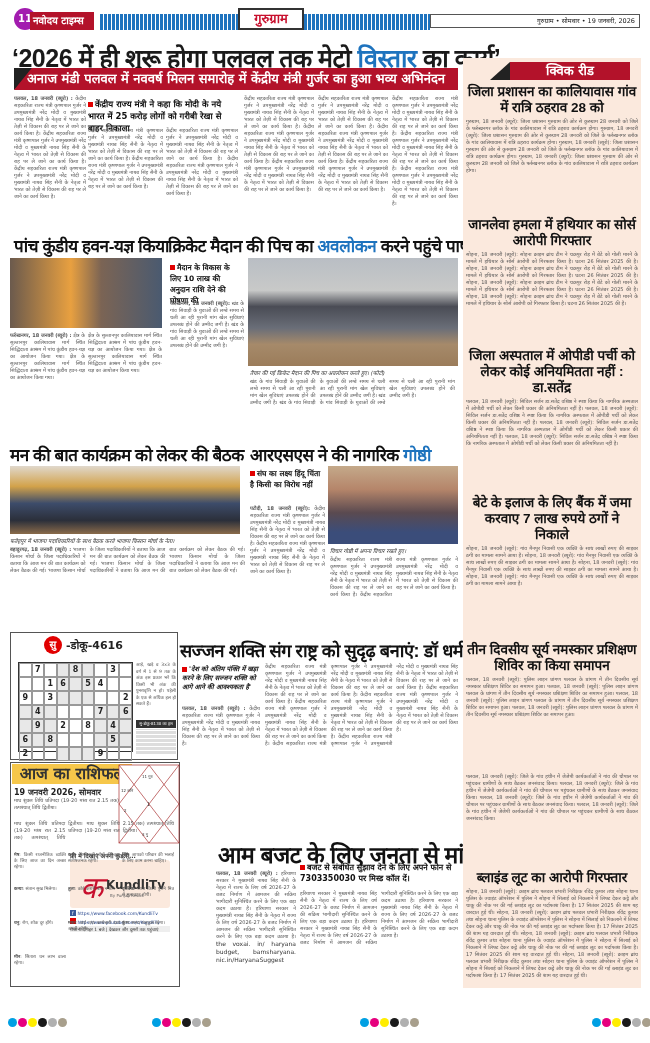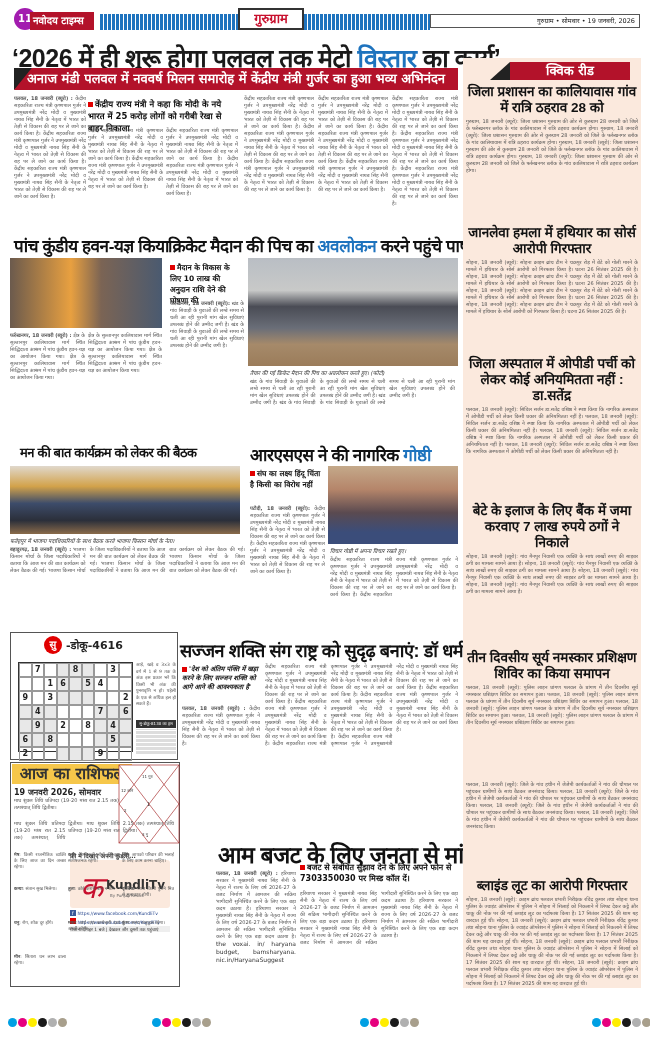--- a/index.html
+++ b/index.html
@@ -59,21 +59,21 @@
 <div class="abs col" style="left:10px;top:332px;width:75px;height:98px"><b>फर्रुखनगर, 18 जनवरी (ब्यूरो) :</b> <span>क्षेत्र के सुल्तानपुर कालियावास मार्ग स्थित सिद्धिदाता आश्रम में पांच कुंडीय हवन-यज्ञ का आयोजन किया गया।</span> <span>क्षेत्र के सुल्तानपुर कालियावास मार्ग स्थित सिद्धिदाता आश्रम में पांच कुंडीय हवन-यज्ञ का आयोजन किया गया।</span></div>
 <div class="abs col" style="left:88px;top:332px;width:74px;height:98px"><span>क्षेत्र के सुल्तानपुर कालियावास मार्ग स्थित सिद्धिदाता आश्रम में पांच कुंडीय हवन-यज्ञ का आयोजन किया गया।</span> <span>क्षेत्र के सुल्तानपुर कालियावास मार्ग स्थित सिद्धिदाता आश्रम में पांच कुंडीय हवन-यज्ञ का आयोजन किया गया।</span></div>
 
 <div class="abs h2" style="left:168px;top:234px;font-size:17px"><span>क्रिकेट मैदान की पिच का </span><span class="hl">अवलोकन</span><span> करने पहुंचे पार्षद</span></div>
 <div class="abs subhead" style="left:170px;top:262px;width:72px;font-size:7.5px;line-height:11px"><span class="redsq"></span><span>मैदान के विकास के लिए 10 लाख की अनुदान राशि देने की घोषणा की</span></div>
 <div class="abs col" style="left:170px;top:300px;width:74px;height:130px"><b>फर्रुखनगर, 18 जनवरी (ब्यूरो):</b> <span>खंड के गांव सिवाड़ी के युवाओं की लम्बे समय से चली आ रही पुरानी मांग खेल सुविधाएं उपलब्ध होने की उम्मीद जगी है।</span> <span>खंड के गांव सिवाड़ी के युवाओं की लम्बे समय से चली आ रही पुरानी मांग खेल सुविधाएं उपलब्ध होने की उम्मीद जगी है।</span></div>
 <div class="abs photo" style="left:248px;top:258px;width:210px;height:108px;background:linear-gradient(180deg,#b9bec4 0%,#c8c9c8 30%,#4a4c55 45%,#6a6e78 65%,#a68a6a 80%,#9b7c5a)"></div>
 <div class="abs caption" style="left:250px;top:369px;width:208px">तैयार की गई क्रिकेट मैदान की पिच का अवलोकन करते हुए। (फोटो)</div>
 <div class="abs col" style="left:250px;top:378px;width:205px;height:52px;column-count:3;column-gap:4px"><span>खंड के गांव सिवाड़ी के युवाओं की लम्बे समय से चली आ रही पुरानी मांग खेल सुविधाएं उपलब्ध होने की उम्मीद जगी है।</span> <span>खंड के गांव सिवाड़ी के युवाओं की लम्बे समय से चली आ रही पुरानी मांग खेल सुविधाएं उपलब्ध होने की उम्मीद जगी है।</span> <span>खंड के गांव सिवाड़ी के युवाओं की लम्बे समय से चली आ रही पुरानी मांग खेल सुविधाएं उपलब्ध होने की उम्मीद जगी है।</span></div>
 
-<div class="abs h2" style="left:20px;top:443px;font-size:13px">मन की बात कार्यक्रम को लेकर की बैठक</div>
+<div class="abs h2" style="left:10px;top:443px;font-size:17px">मन की बात कार्यक्रम को लेकर की बैठक</div>
 <div class="abs photo" style="left:10px;top:466px;width:230px;height:68px;background:linear-gradient(180deg,#e0d8cc 0%,#d2a24a 30%,#3d4c6a 55%,#2b2f3a 80%,#8a6b4a)"></div>
 <div class="abs caption" style="left:10px;top:537px;width:235px">फतेहपुर में भाजपा पदाधिकारियों के साथ बैठक करते भाजपा किसान मोर्चा के नेता।</div>
 <div class="abs col" style="left:10px;top:546px;width:235px;height:82px;column-count:3;column-gap:4px"><b>बहादुरगढ़, 18 जनवरी (ब्यूरो) :</b> <span>भाजपा किसान मोर्चा के जिला पदाधिकारियों ने बताया कि आज मन की बात कार्यक्रम को लेकर बैठक की गई।</span> <span>भाजपा किसान मोर्चा के जिला पदाधिकारियों ने बताया कि आज मन की बात कार्यक्रम को लेकर बैठक की गई।</span> <span>भाजपा किसान मोर्चा के जिला पदाधिकारियों ने बताया कि आज मन की बात कार्यक्रम को लेकर बैठक की गई।</span> <span>भाजपा किसान मोर्चा के जिला पदाधिकारियों ने बताया कि आज मन की बात कार्यक्रम को लेकर बैठक की गई।</span></div>
 
 <div class="abs h2" style="left:250px;top:443px;font-size:17px"><span>आरएसएस ने की नागरिक </span><span class="hl">गोष्ठी</span></div>
 <div class="abs subhead" style="left:250px;top:468px;width:75px;font-size:7.5px;line-height:11px"><span class="redsq"></span><span>संघ का लक्ष्य हिंदू चिंता है किसी का विरोध नहीं</span></div>
 <div class="abs col" style="left:250px;top:505px;width:75px;height:120px"><b>पटौदी, 18 जनवरी (ब्यूरो):</b> <span>केंद्रीय सहकारिता राज्य मंत्री कृष्णपाल गुर्जर ने उपमुख्यमंत्री नरेंद्र मोदी व मुख्यमंत्री नायब सिंह सैनी के नेतृत्व में भारत को तेज़ी से विकास की राह पर ले जाने का कार्य किया है।</span> <span>केंद्रीय सहकारिता राज्य मंत्री कृष्णपाल गुर्जर ने उपमुख्यमंत्री नरेंद्र मोदी व मुख्यमंत्री नायब सिंह सैनी के नेतृत्व में भारत को तेज़ी से विकास की राह पर ले जाने का कार्य किया है।</span></div>
 <div class="abs photo" style="left:328px;top:466px;width:130px;height:78px;background:linear-gradient(180deg,#c4a98a 0%,#b5856a 30%,#5a4a50 60%,#3b4d7a 85%)"></div>
 <div class="abs caption" style="left:330px;top:547px;width:128px">विचार गोष्ठी में अपना विचार रखते हुए।</div>
 <div class="abs col" style="left:330px;top:556px;width:128px;height:72px;column-count:2;column-gap:4px"><span>केंद्रीय सहकारिता राज्य मंत्री कृष्णपाल गुर्जर ने उपमुख्यमंत्री नरेंद्र मोदी व मुख्यमंत्री नायब सिंह सैनी के नेतृत्व में भारत को तेज़ी से विकास की राह पर ले जाने का कार्य किया है।</span> <span>केंद्रीय सहकारिता राज्य मंत्री कृष्णपाल गुर्जर ने उपमुख्यमंत्री नरेंद्र मोदी व मुख्यमंत्री नायब सिंह सैनी के नेतृत्व में भारत को तेज़ी से विकास की राह पर ले जाने का कार्य किया है।</span></div>
@@ -197,21 +197,21 @@
 <div class="abs col" style="left:216px;top:870px;width:80px;height:115px"><b>पलवल, 18 जनवरी (ब्यूरो) :</b> <span>हरियाणा सरकार ने मुख्यमंत्री नायब सिंह सैनी के नेतृत्व में राज्य के लिए वर्ष 2026-27 के बजट निर्माण में आमजन की सक्रिय भागीदारी सुनिश्चित करने के लिए एक बड़ा कदम उठाया है।</span> <span>हरियाणा सरकार ने मुख्यमंत्री नायब सिंह सैनी के नेतृत्व में राज्य के लिए वर्ष 2026-27 के बजट निर्माण में आमजन की सक्रिय भागीदारी सुनिश्चित करने के लिए एक बड़ा कदम उठाया है।</span> <span style="color:#333;font-size:6px">the voxai. in/ haryana budget, bamsharyana. nic.in/HaryanaSuggest</span></div>
 <div class="abs subhead" style="left:300px;top:862px;width:160px;font-size:8px;line-height:11px"><span class="redsq"></span><span>बजट से संबंधित सुझाव देने के लिए अपने फोन से 7303350030 पर मिस्ड कॉल दें।</span></div>
 <div class="abs col" style="left:300px;top:890px;width:158px;height:95px;column-count:2;column-gap:4px"><span>हरियाणा सरकार ने मुख्यमंत्री नायब सिंह सैनी के नेतृत्व में राज्य के लिए वर्ष 2026-27 के बजट निर्माण में आमजन की सक्रिय भागीदारी सुनिश्चित करने के लिए एक बड़ा कदम उठाया है।</span> <span>हरियाणा सरकार ने मुख्यमंत्री नायब सिंह सैनी के नेतृत्व में राज्य के लिए वर्ष 2026-27 के बजट निर्माण में आमजन की सक्रिय भागीदारी सुनिश्चित करने के लिए एक बड़ा कदम उठाया है।</span> <span>हरियाणा सरकार ने मुख्यमंत्री नायब सिंह सैनी के नेतृत्व में राज्य के लिए वर्ष 2026-27 के बजट निर्माण में आमजन की सक्रिय भागीदारी सुनिश्चित करने के लिए एक बड़ा कदम उठाया है।</span></div>
 
 <div class="abs rightcol"></div>
 <div class="abs qr-arrow"></div>
 <div class="abs qr-tag">क्विक रीड</div>
 <div class="abs" id="qr-stories" style="left:466px;top:82px;width:172px;height:905px;overflow:hidden">
     <div class="rhead" style="margin-top: 2px;">जिला प्रशासन का कालियावास गांव में रात्रि ठहराव 28 को</div>
     <div class="col" style="height: 95px; margin-top: 2px;"><span>गुरुग्राम, 18 जनवरी (ब्यूरो): जिला प्रशासन गुरुग्राम की ओर से कुरुग्राम 28 जनवरी को जिले के फर्रुखनगर ब्लॉक के गांव कालियावास में रात्रि ठहराव कार्यक्रम होगा।</span> <span>गुरुग्राम, 18 जनवरी (ब्यूरो): जिला प्रशासन गुरुग्राम की ओर से कुरुग्राम 28 जनवरी को जिले के फर्रुखनगर ब्लॉक के गांव कालियावास में रात्रि ठहराव कार्यक्रम होगा।</span> <span>गुरुग्राम, 18 जनवरी (ब्यूरो): जिला प्रशासन गुरुग्राम की ओर से कुरुग्राम 28 जनवरी को जिले के फर्रुखनगर ब्लॉक के गांव कालियावास में रात्रि ठहराव कार्यक्रम होगा।</span> <span>गुरुग्राम, 18 जनवरी (ब्यूरो): जिला प्रशासन गुरुग्राम की ओर से कुरुग्राम 28 जनवरी को जिले के फर्रुखनगर ब्लॉक के गांव कालियावास में रात्रि ठहराव कार्यक्रम होगा।</span> </div>
-    <div class="rhead" style="margin-top: 12px;">जानलेवा हमला में हथियार का सोर्स आरोपी गिरफ्तार</div>
+    <div class="rhead" style="margin-top: 4px;">जानलेवा हमला में हथियार का सोर्स आरोपी गिरफ्तार</div>
     <div class="col" style="height: 95px; margin-top: 2px;"><span>सोहना, 18 जनवरी (ब्यूरो): सोहना क्राइम ब्रांच टीम ने चक्रपुर रोड़ में बेटे को गोली मारने के मामले में हथियार के सोर्स आरोपी को गिरफ्तार किया है। घटना 26 सितंबर 2025 की है।</span> <span>सोहना, 18 जनवरी (ब्यूरो): सोहना क्राइम ब्रांच टीम ने चक्रपुर रोड़ में बेटे को गोली मारने के मामले में हथियार के सोर्स आरोपी को गिरफ्तार किया है। घटना 26 सितंबर 2025 की है।</span> <span>सोहना, 18 जनवरी (ब्यूरो): सोहना क्राइम ब्रांच टीम ने चक्रपुर रोड़ में बेटे को गोली मारने के मामले में हथियार के सोर्स आरोपी को गिरफ्तार किया है। घटना 26 सितंबर 2025 की है।</span> <span>सोहना, 18 जनवरी (ब्यूरो): सोहना क्राइम ब्रांच टीम ने चक्रपुर रोड़ में बेटे को गोली मारने के मामले में हथियार के सोर्स आरोपी को गिरफ्तार किया है। घटना 26 सितंबर 2025 की है।</span> </div>
     <div class="rhead" style="margin-top: 2px;">जिला अस्पताल में ओपीडी पर्ची को लेकर कोई अनियमितता नहीं : डा.सतेंद्र</div>
     <div class="col" style="height: 95px; margin-top: 2px;"><span>पलवल, 18 जनवरी (ब्यूरो): सिविल सर्जन डा.सतेंद्र वशिष्ठ ने स्पष्ट किया कि नागरिक अस्पताल में ओपीडी पर्ची को लेकर किसी प्रकार की अनियमितता नहीं है।</span> <span>पलवल, 18 जनवरी (ब्यूरो): सिविल सर्जन डा.सतेंद्र वशिष्ठ ने स्पष्ट किया कि नागरिक अस्पताल में ओपीडी पर्ची को लेकर किसी प्रकार की अनियमितता नहीं है।</span> <span>पलवल, 18 जनवरी (ब्यूरो): सिविल सर्जन डा.सतेंद्र वशिष्ठ ने स्पष्ट किया कि नागरिक अस्पताल में ओपीडी पर्ची को लेकर किसी प्रकार की अनियमितता नहीं है।</span> <span>पलवल, 18 जनवरी (ब्यूरो): सिविल सर्जन डा.सतेंद्र वशिष्ठ ने स्पष्ट किया कि नागरिक अस्पताल में ओपीडी पर्ची को लेकर किसी प्रकार की अनियमितता नहीं है।</span> </div>
     <div class="rhead" style="margin-top: 2px;">बेटे के इलाज के लिए बैंक में जमा करवाए 7 लाख रुपये ठगों ने निकाले</div>
     <div class="col" style="height: 95px; margin-top: 2px;"><span>सोहना, 18 जनवरी (ब्यूरो): गांव मैनपुर निवासी एक व्यक्ति के साथ लाखों रुपए की साइबर ठगी का मामला सामने आया है।</span> <span>सोहना, 18 जनवरी (ब्यूरो): गांव मैनपुर निवासी एक व्यक्ति के साथ लाखों रुपए की साइबर ठगी का मामला सामने आया है।</span> <span>सोहना, 18 जनवरी (ब्यूरो): गांव मैनपुर निवासी एक व्यक्ति के साथ लाखों रुपए की साइबर ठगी का मामला सामने आया है।</span> <span>सोहना, 18 जनवरी (ब्यूरो): गांव मैनपुर निवासी एक व्यक्ति के साथ लाखों रुपए की साइबर ठगी का मामला सामने आया है।</span> </div>
     <div class="rhead" style="margin-top: 2px;">तीन दिवसीय सूर्य नमस्कार प्रशिक्षण शिविर का किया समापन</div>
     <div class="col" style="height: 95px; margin-top: 2px;"><span>पलवल, 18 जनवरी (ब्यूरो): पुलिस लाइन प्रांगण पलवल के प्रांगण में तीन दिवसीय सूर्य नमस्कार प्रशिक्षण शिविर का समापन हुआ।</span> <span>पलवल, 18 जनवरी (ब्यूरो): पुलिस लाइन प्रांगण पलवल के प्रांगण में तीन दिवसीय सूर्य नमस्कार प्रशिक्षण शिविर का समापन हुआ।</span> <span>पलवल, 18 जनवरी (ब्यूरो): पुलिस लाइन प्रांगण पलवल के प्रांगण में तीन दिवसीय सूर्य नमस्कार प्रशिक्षण शिविर का समापन हुआ।</span> <span>पलवल, 18 जनवरी (ब्यूरो): पुलिस लाइन प्रांगण पलवल के प्रांगण में तीन दिवसीय सूर्य नमस्कार प्रशिक्षण शिविर का समापन हुआ।</span> </div>
     <div class="col" style="height: 95px; margin-top: 2px;"><span>पलवल, 18 जनवरी (ब्यूरो): जिले के गांव हथीन में जेजेपी कार्यकर्ताओं ने गांव की चौपाल पर पहुंचकर ग्रामीणों के साथ बैठकर जनसंवाद किया।</span> <span>पलवल, 18 जनवरी (ब्यूरो): जिले के गांव हथीन में जेजेपी कार्यकर्ताओं ने गांव की चौपाल पर पहुंचकर ग्रामीणों के साथ बैठकर जनसंवाद किया।</span> <span>पलवल, 18 जनवरी (ब्यूरो): जिले के गांव हथीन में जेजेपी कार्यकर्ताओं ने गांव की चौपाल पर पहुंचकर ग्रामीणों के साथ बैठकर जनसंवाद किया।</span> <span>पलवल, 18 जनवरी (ब्यूरो): जिले के गांव हथीन में जेजेपी कार्यकर्ताओं ने गांव की चौपाल पर पहुंचकर ग्रामीणों के साथ बैठकर जनसंवाद किया।</span> </div>
     <div class="rhead" style="margin-top: 2px;">ब्लाइंड लूट का आरोपी गिरफ्तार</div>
     <div class="col" style="height: 150px; margin-top: 2px;"><span>सोहना, 18 जनवरी (ब्यूरो): क्राइम ब्रांच पलवल प्रभारी निरीक्षक रविंद्र कुमार तथा सोहना थाना पुलिस के ज्वाइंट ऑपरेशन में पुलिस ने सोहना में सिलाई को निकलाने में लिफ्ट देकर कट्टे और चाकू की नोक पर की गई ब्लाइंड लूट का पर्दाफाश किया है। 17 सितंबर 2025 की शाम यह वारदात हुई थी।</span> <span>सोहना, 18 जनवरी (ब्यूरो): क्राइम ब्रांच पलवल प्रभारी निरीक्षक रविंद्र कुमार तथा सोहना थाना पुलिस के ज्वाइंट ऑपरेशन में पुलिस ने सोहना में सिलाई को निकलाने में लिफ्ट देकर कट्टे और चाकू की नोक पर की गई ब्लाइंड लूट का पर्दाफाश किया है। 17 सितंबर 2025 की शाम यह वारदात हुई थी।</span> <span>सोहना, 18 जनवरी (ब्यूरो): क्राइम ब्रांच पलवल प्रभारी निरीक्षक रविंद्र कुमार तथा सोहना थाना पुलिस के ज्वाइंट ऑपरेशन में पुलिस ने सोहना में सिलाई को निकलाने में लिफ्ट देकर कट्टे और चाकू की नोक पर की गई ब्लाइंड लूट का पर्दाफाश किया है। 17 सितंबर 2025 की शाम यह वारदात हुई थी।</span> <span>सोहना, 18 जनवरी (ब्यूरो): क्राइम ब्रांच पलवल प्रभारी निरीक्षक रविंद्र कुमार तथा सोहना थाना पुलिस के ज्वाइंट ऑपरेशन में पुलिस ने सोहना में सिलाई को निकलाने में लिफ्ट देकर कट्टे और चाकू की नोक पर की गई ब्लाइंड लूट का पर्दाफाश किया है। 17 सितंबर 2025 की शाम यह वारदात हुई थी।</span> </div>

